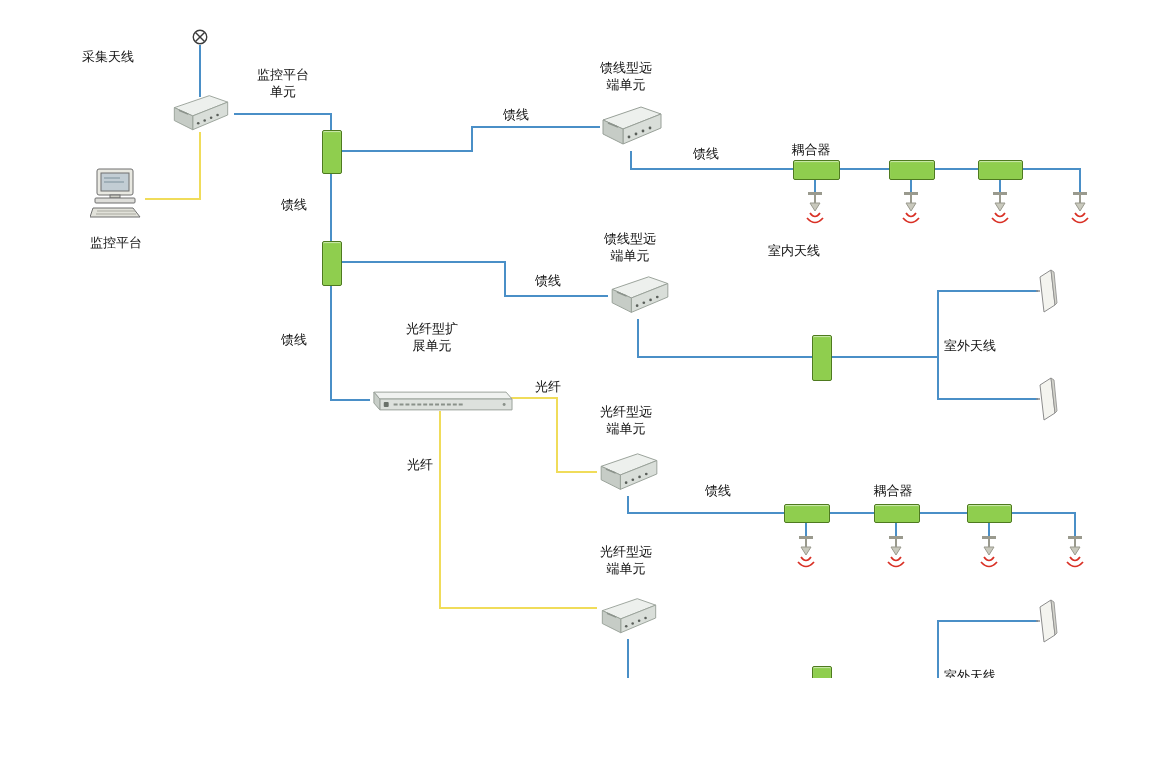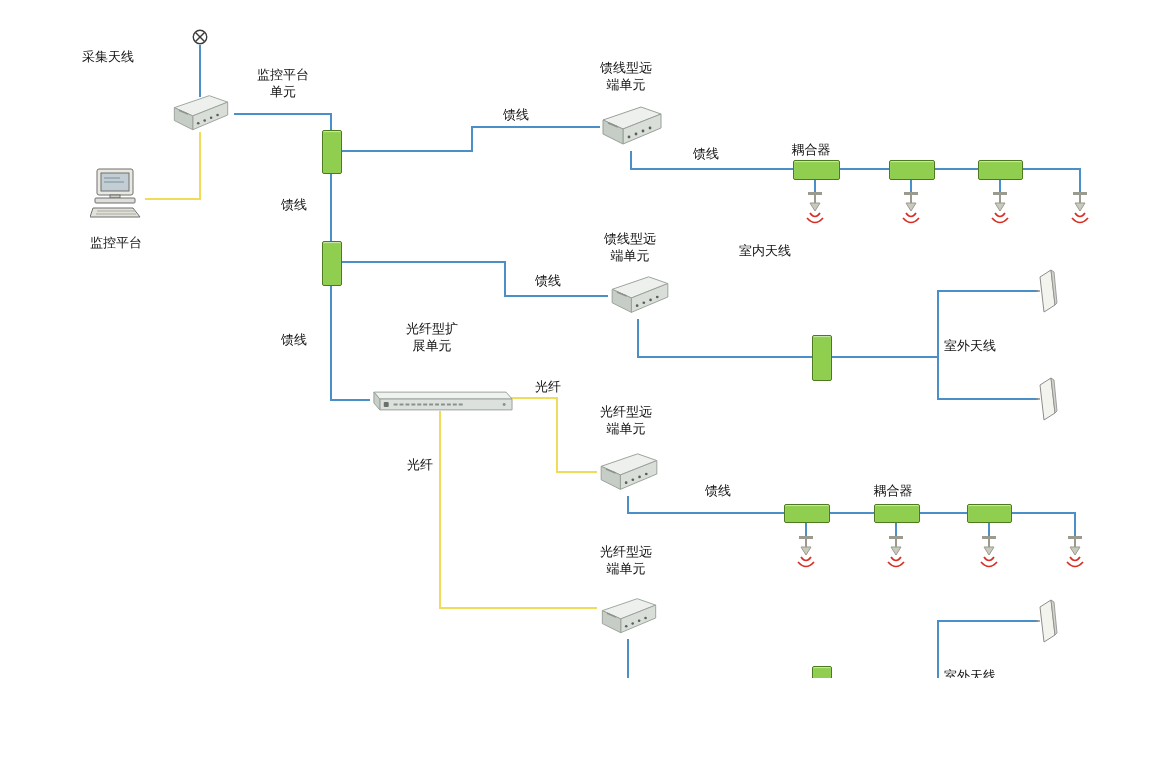--- a/index.html
+++ b/index.html
@@ -242,21 +242,21 @@
 
   <div class="lbl" style="left:70px;top:49px;width:76px">采集天线</div>
   <div class="lbl" style="left:246px;top:67px;width:74px">监控平台
 单元</div>
   <div class="lbl" style="left:83px;top:235px;width:66px">监控平台</div>
   <div class="lbl" style="left:498px;top:107px;width:36px">馈线</div>
   <div class="lbl" style="left:586px;top:60px;width:80px">馈线型远
 端单元</div>
   <div class="lbl" style="left:688px;top:146px;width:36px">馈线</div>
   <div class="lbl" style="left:786px;top:142px;width:50px">耦合器</div>
-  <div class="lbl" style="left:733px;top:243px;width:64px">室内天线</div>
+  <div class="lbl" style="left:762px;top:243px;width:64px">室内天线</div>
   <div class="lbl" style="left:276px;top:197px;width:36px">馈线</div>
   <div class="lbl" style="left:590px;top:231px;width:80px">馈线型远
 端单元</div>
   <div class="lbl" style="left:530px;top:273px;width:36px">馈线</div>
   <div class="lbl" style="left:938px;top:338px;width:64px">室外天线</div>
   <div class="lbl" style="left:276px;top:332px;width:36px">馈线</div>
   <div class="lbl" style="left:392px;top:321px;width:80px">光纤型扩
 展单元</div>
   <div class="lbl" style="left:530px;top:379px;width:36px">光纤</div>
   <div class="lbl" style="left:586px;top:404px;width:80px">光纤型远

